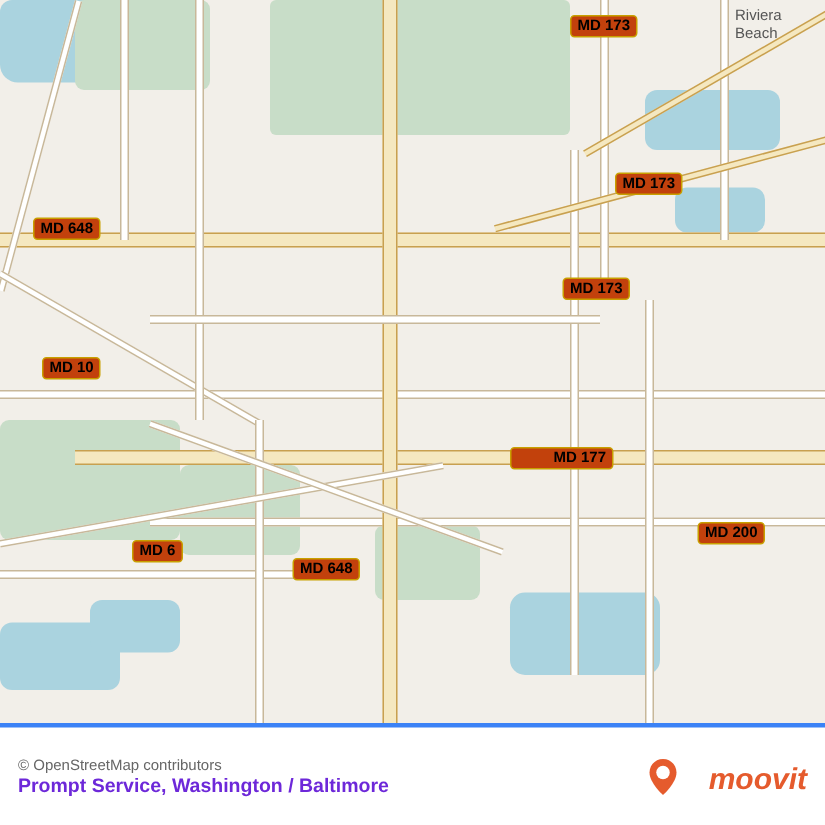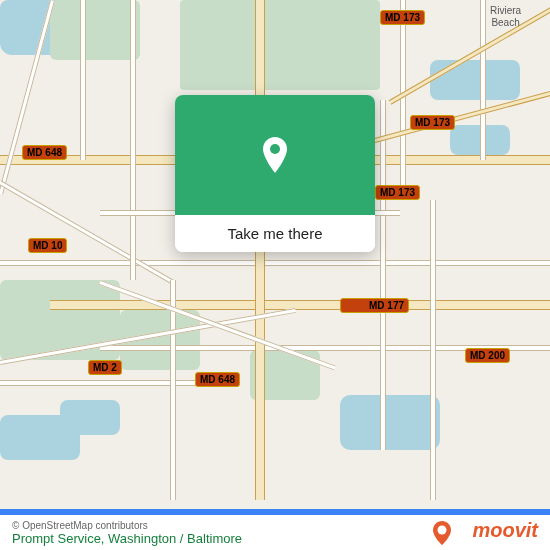--- a/index.html
+++ b/index.html
@@ -97,48 +97,48 @@
       background: #fff;
     }
 
     
     #bottom-bar {
       position: absolute;
       bottom: 0;
       left: 0;
       right: 0;
       background: #fff;
-      border-top: 6px solid #3b82f6;
+      border-top: 3px solid #3b82f6;
       padding: 6px 12px;
       display: flex;
       align-items: center;
       justify-content: space-between;
       z-index: 200;
-      height: 41px;
+      height: 68px;
     }
 
     #bottom-left {
       display: flex;
       flex-direction: column;
     }
 
     #copyright-text {
       font-size: 10px;
       color: #666;
     }
 
     #app-name {
       font-size: 13px;
-      color: #15803d;
-      font-weight: 400;
+      color: #6d28d9;
+      font-weight: 700;
     }
 
     #moovit-logo {
       display: flex;
-      align-items: flex-start;
+      align-items: flex-end;
       gap: 16px;
     }
 
     .moovit-pin {
       width: 28px;
       height: 28px;
     }
 
     .moovit-text {
       font-size: 20px;
@@ -216,47 +216,35 @@
   <div class="road-v" style="top:0; left:80px; height:160px;"></div>
   <div class="road-v" style="top:280px; left:170px; height:220px;"></div>
   <div class="road-v" style="top:0; left:480px; height:160px;"></div>
 
   <div style="position:absolute; top:100px; left:390px; width:200px; height:5px; background:#f5e8c0; border-top:1.5px solid #c8a050; border-bottom:1.5px solid #c8a050; transform:rotate(-30deg); transform-origin:left center;"></div>
   <div style="position:absolute; top:150px; left:330px; width:250px; height:5px; background:#f5e8c0; border-top:1.5px solid #c8a050; border-bottom:1.5px solid #c8a050; transform:rotate(-15deg); transform-origin:left center;"></div>
 
   <div style="position:absolute; top:360px; left:0; width:300px; height:5px; background:#fff; border-top:1px solid #c8b89a; border-bottom:1px solid #c8b89a; transform:rotate(-10deg); transform-origin:left center;"></div>
   <div style="position:absolute; top:280px; left:100px; width:250px; height:5px; background:#fff; border-top:1px solid #c8b89a; border-bottom:1px solid #c8b89a; transform:rotate(20deg); transform-origin:left center;"></div>
 
-  <div style="position:absolute; top:5px; left:490px; font-size:10px; color:#555; line-height:1.2; text-align:center;">
+  <div style="position:absolute; top:5px; left:490px; font-size:10px; color:#555; line-height:1.2; ">
     <span style="white-space:pre;">Riviera
 Beach</span>
   </div>
 
   <div class="highway-badge" style="top:10px; left:380px;">MD 173</div>
   <div class="highway-badge" style="top:115px; left:410px;">MD 173</div>
   <div class="highway-badge" style="top:185px; left:375px;">MD 173</div>
   <div class="highway-badge" style="top:145px; left:22px;">MD 648</div>
   <div class="highway-badge" style="top:238px; left:28px;text-align:center;">MD 10</div>
   <div class="highway-badge" style="top:298px; left:340px;padding-left:28px;">MD 177</div>
-  <div class="highway-badge" style="top:360px; left:88px;">MD 2</div>
+  <div class="highway-badge" style="top:360px; left:88px;">MD 6</div>
   <div class="highway-badge" style="top:372px; left:195px;">MD 648</div>
   <div class="highway-badge" style="top:348px; left:465px;">MD 200</div>
 
-  <div id="popup-card">
-    <div id="popup-green">
-
-      <div class="location-pin">
-        <svg viewBox="0 0 44 44" xmlns="http://www.w3.org/2000/svg">
-          <path d="M22 4C15.4 4 10 9.4 10 16C10 25 22 40 22 40C22 40 34 25 34 16C34 9.4 28.6 4 22 4Z" fill="white"></path>
-          <circle cx="22" cy="16" r="5" fill="#2eaa6e"></circle>
-        </svg>
-      </div>
-    </div>
-    <div id="popup-action">Take me there</div>
-  </div>
 
   <div id="bottom-bar">
     <div id="bottom-left">
       <span id="copyright-text">© OpenStreetMap contributors</span>
       <span id="app-name">Prompt Service, Washington / Baltimore</span>
     </div>
     <div id="moovit-logo">
 
       <svg class="moovit-pin" viewBox="0 0 28 28" xmlns="http://www.w3.org/2000/svg">
         <path d="M14 2C9.0 2 5 6.0 5 11C5 18 14 26 14 26C14 26 23 18 23 11C23 6.0 19.0 2 14 2Z" fill="#e55b2d"></path>

